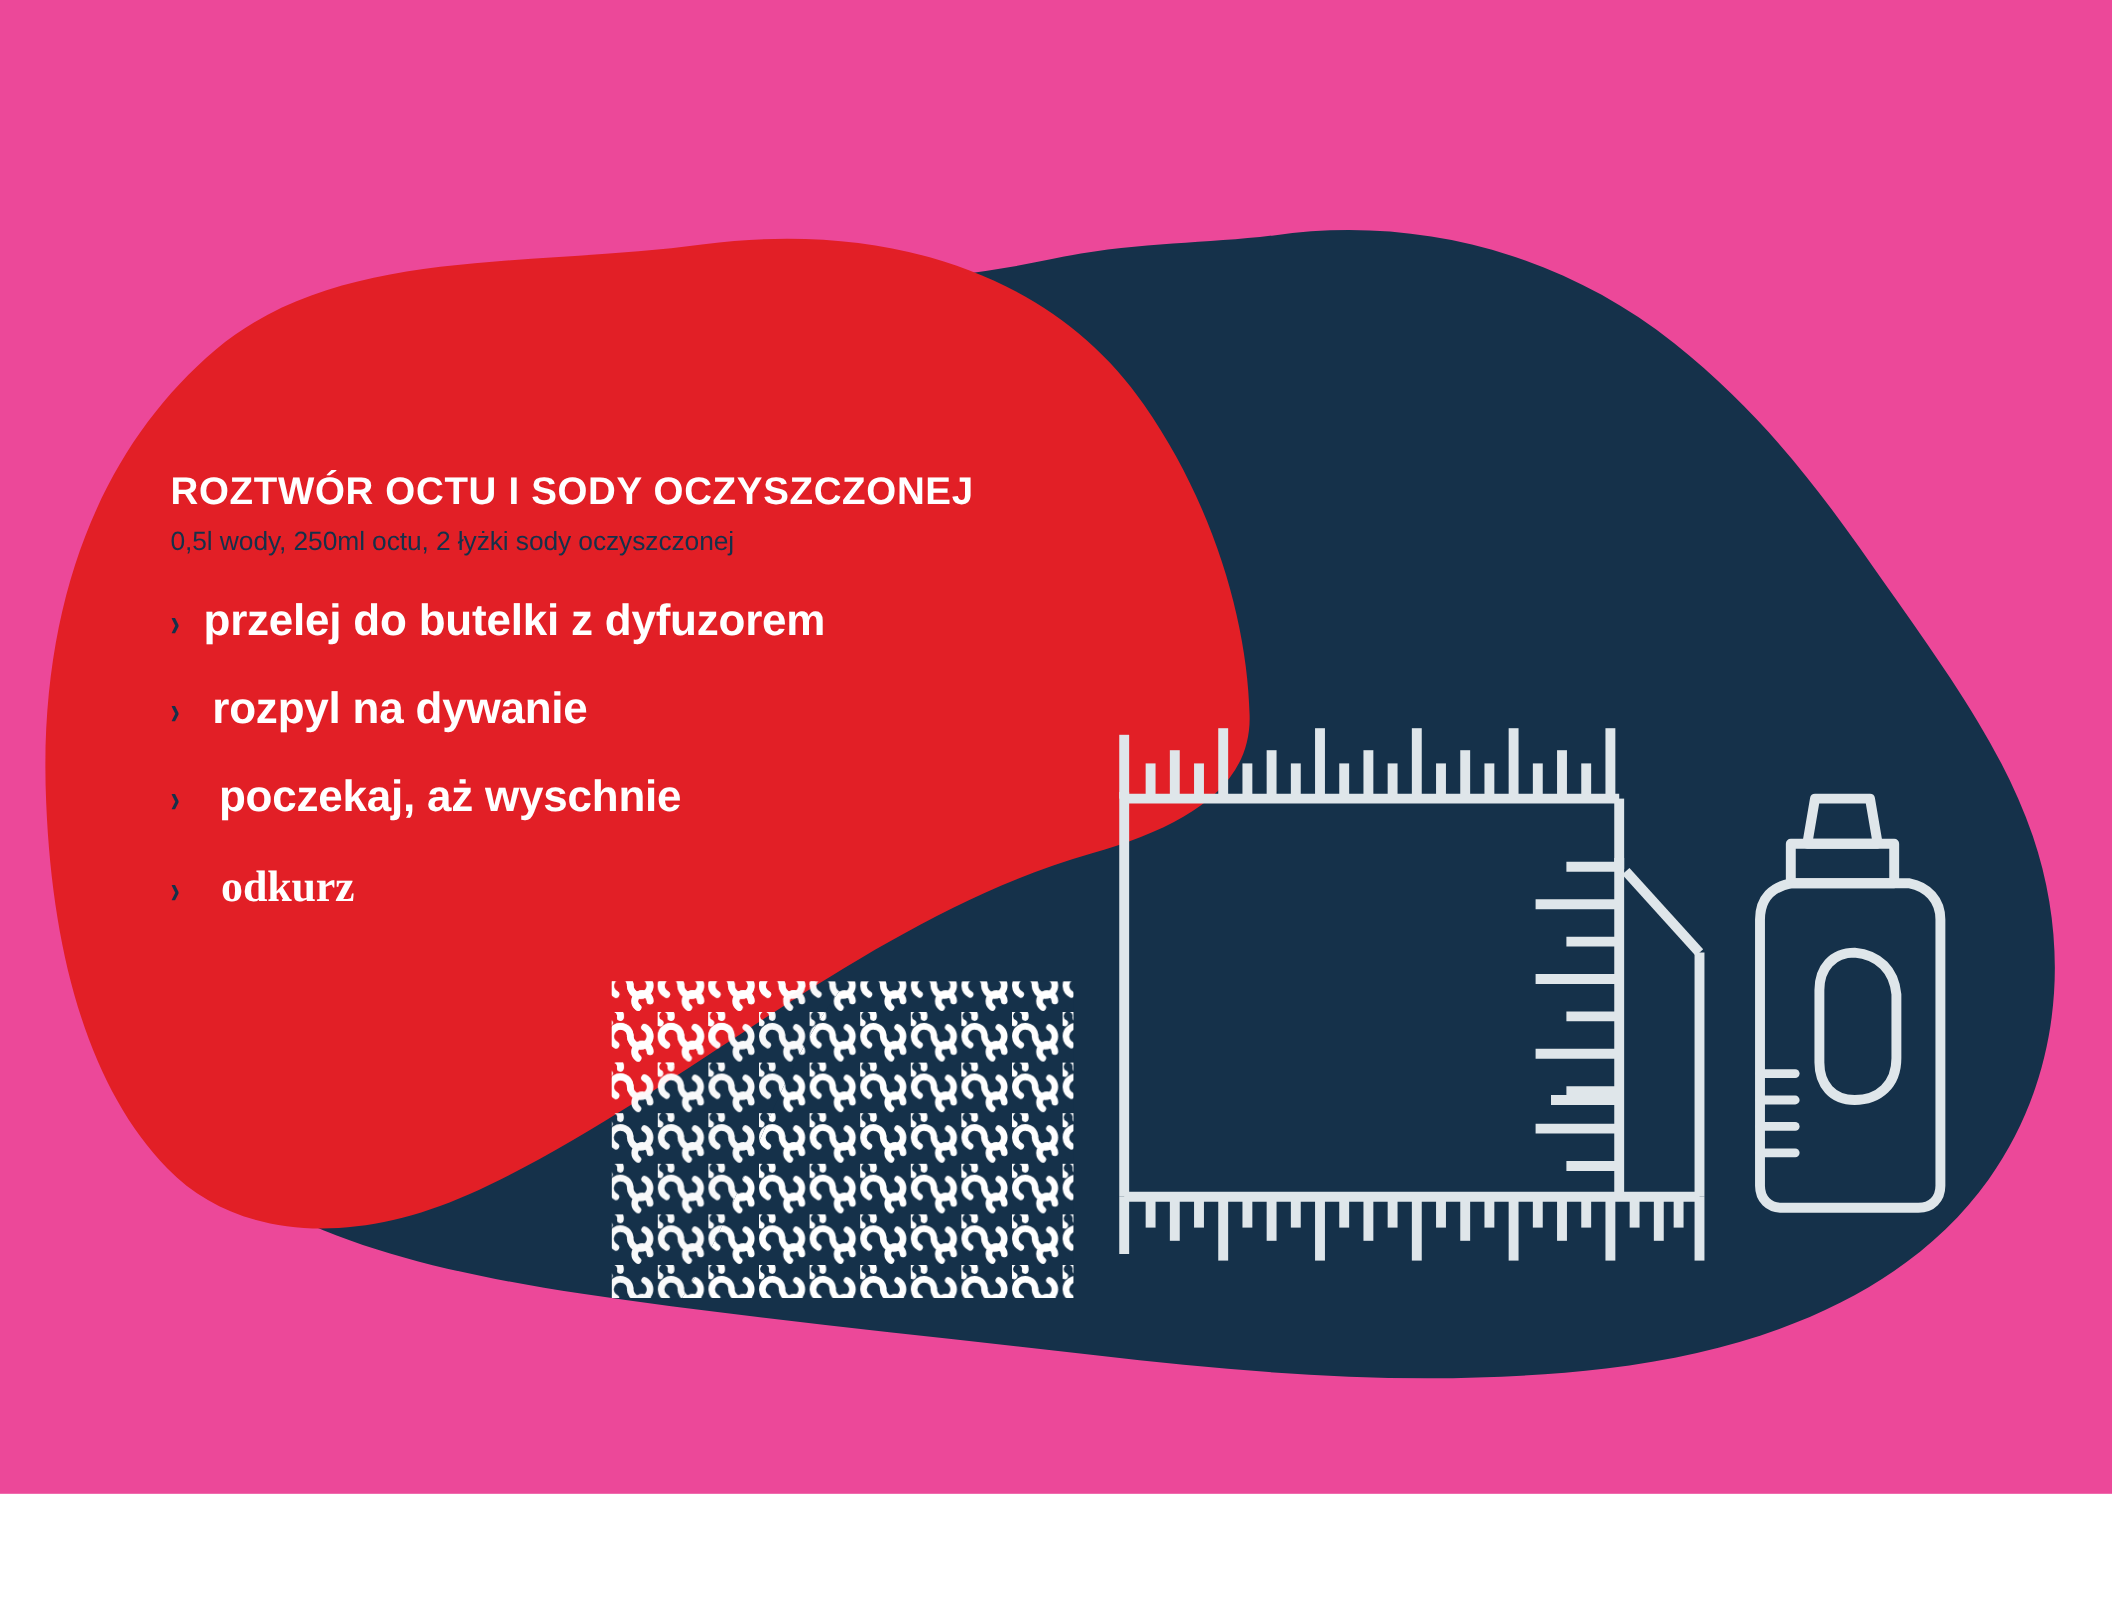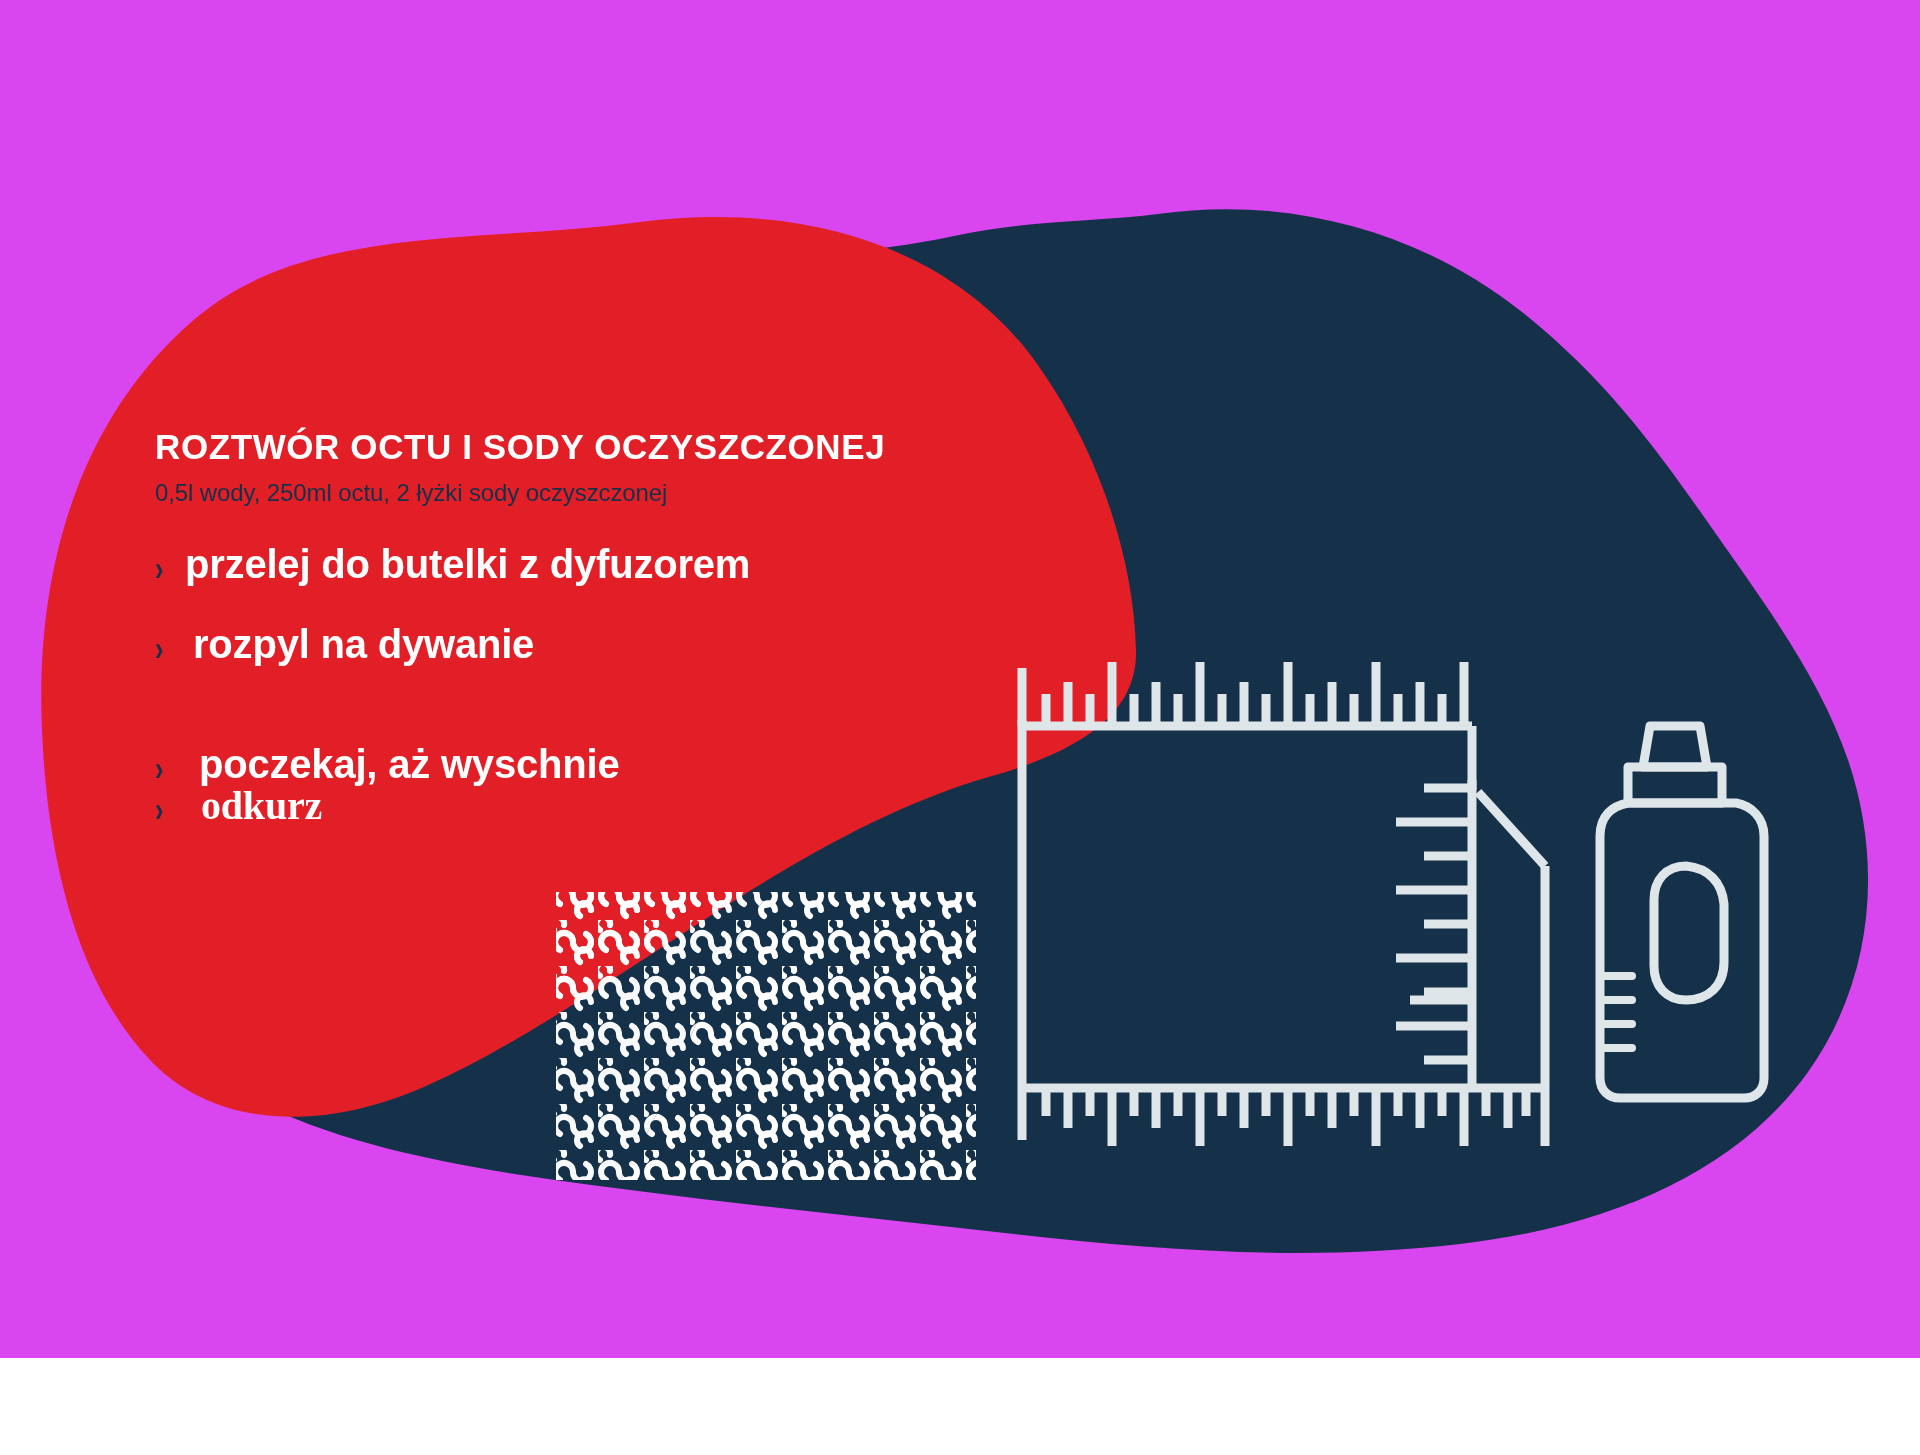--- a/index.html
+++ b/index.html
@@ -12,21 +12,21 @@
     height: 1455px;
     font-family: "Liberation Sans", sans-serif;
     overflow: hidden;
     position: relative;
   }
   #stage {
     position: absolute;
     left: 0; top: 0;
     width: 1920px;
     height: 1358px;
-    background: #d946ef;
+    background: #ec4899;
   }
   #artboard {
     position: absolute;
     left: 0; top: 0;
     width: 1920px;
     height: 1455px;
   }
   .txt-layer {
     position: absolute;
     left: 0; top: 0;
@@ -87,21 +87,21 @@
   }
   .step-label {
     font-family: "Liberation Sans", sans-serif;
     font-weight: 700;
     font-size: 40px;
     letter-spacing: -0.2px;
     color: #ffffff;
     white-space: nowrap;
   }
   .step-indent-1 .step-label { padding-left: 8px; }
-  .step-indent-2 .step-label { padding-left: 14px; margin-top: 40px; }
+  .step-indent-2 .step-label { padding-left: 14px; }
   .step-indent-3 .step-label { padding-left: 16px; font-family: Liberation Serif, serif; }
 </style>
 </head>
 <body>
 
 <div id="stage">
 
   <svg id="artboard" viewBox="0 0 1920 1455" xmlns="http://www.w3.org/2000/svg">
 
     <defs>

